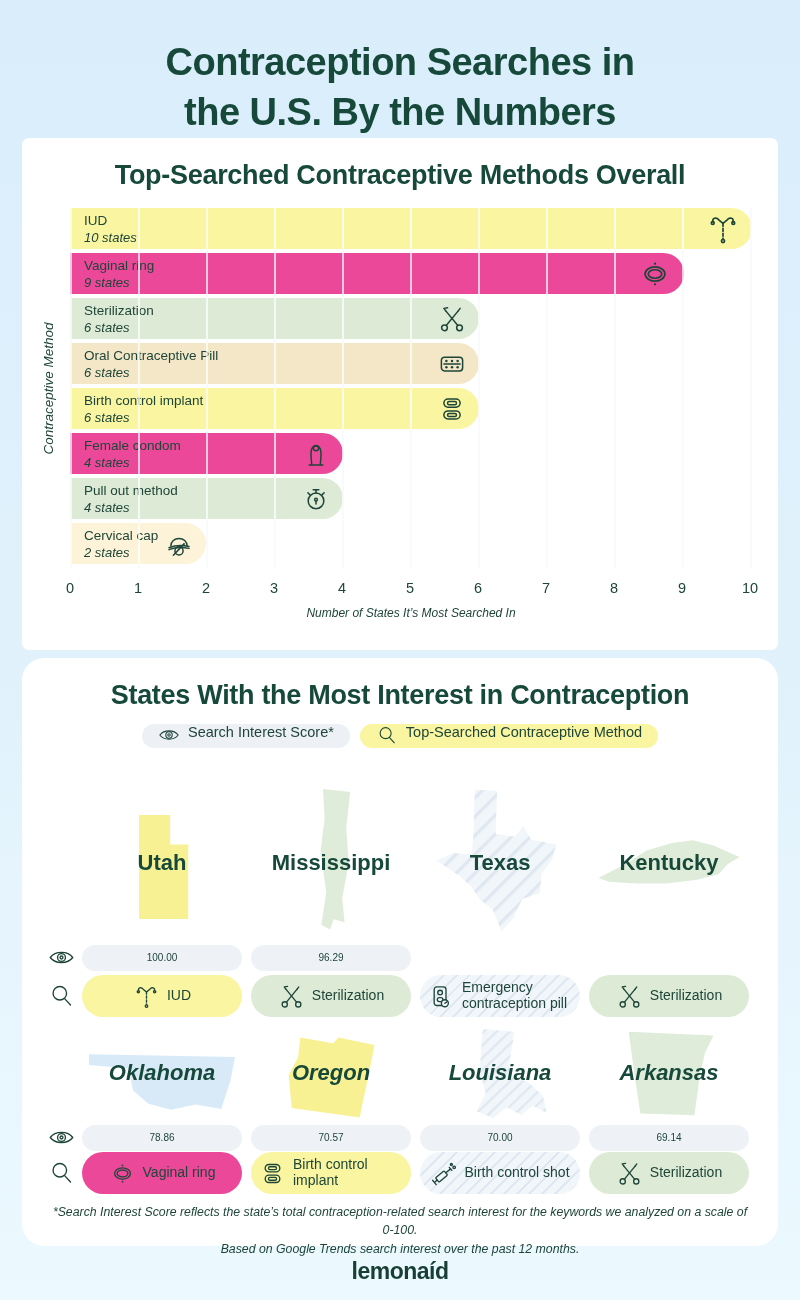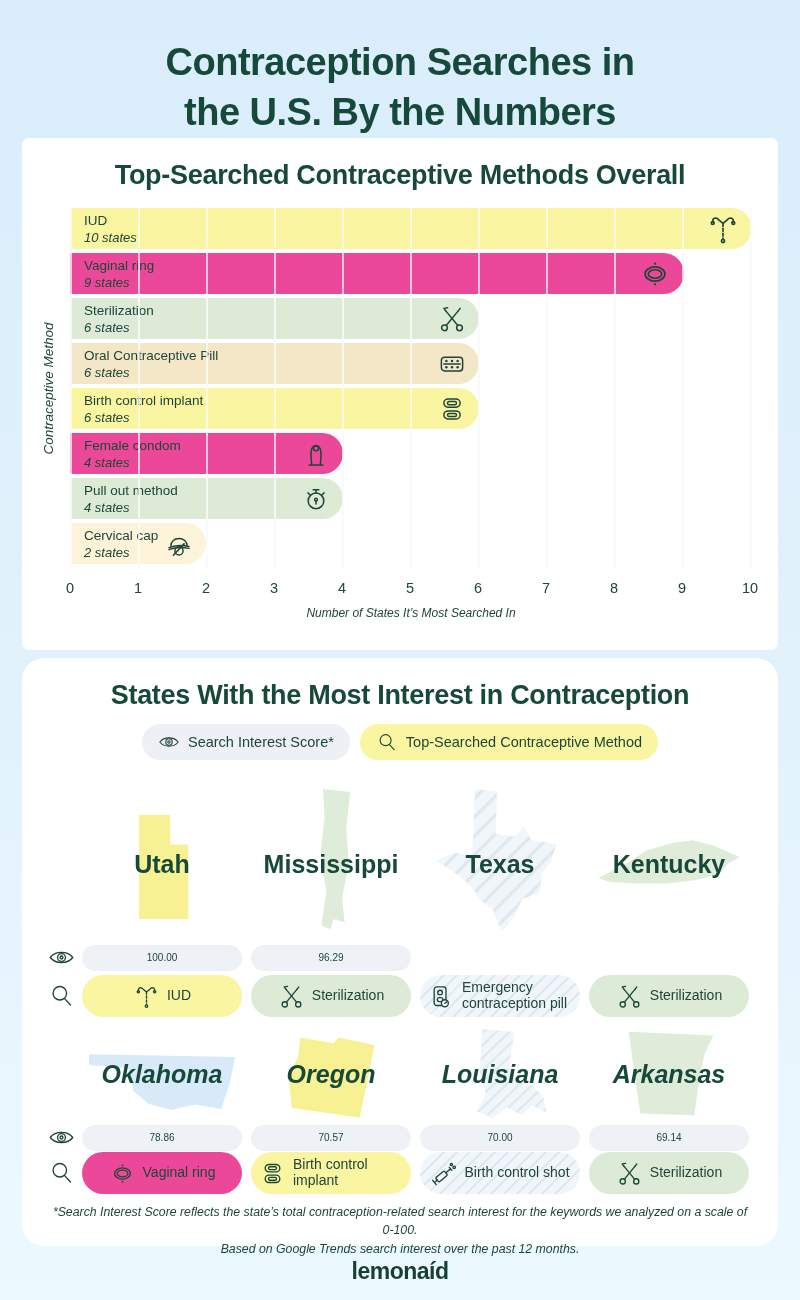--- a/index.html
+++ b/index.html
@@ -42,29 +42,29 @@
   .c-blue{ background:#ec4899; }
   .c-green{ background:#ddebd6; }
   .c-tan{ background:#f3e7c8; }
   .c-cream{ background:#fdf3d8; }
   .c-score{ background:#eef2f7; }
   .c-hatch{ background:repeating-linear-gradient(135deg,#f1f6fa 0 7px,#dfe8f0 7px 9px); }
   .c-legend-gray{ background:#edf1f6; }
 
   
   .legend{ position:absolute; top:66px; left:0; width:756px; display:flex; justify-content:center; gap:10px; }
-  .legend-pill{ height:36px; border-radius:18px; display:flex; align-items:center; gap:8px; padding:0 16px; font-size:14.5px; font-weight:500; color:#1e4539;}
+  .legend-pill{ height:24px; border-radius:18px; display:flex; align-items:flex-start; gap:8px; padding:0 16px; font-size:14.5px; font-weight:500; color:#1e4539;}
   .legend-pill svg{ width:22px; height:22px; }
 
   .col0{ left:60px; } .col1{ left:229px; } .col2{ left:398px; } .col3{ left:567px; }
   .shcell{ position:absolute; width:160px; }
   .shrow1{ top:125px; height:155px; }
   .shrow2{ top:365px; height:102px;font-style:italic; }
   .shcell svg{ position:absolute; }
-  .sname{ position:absolute; left:-10px; right:-10px; text-align:center; font-size:25px; font-weight:700; color:#17493a; z-index:2;}
+  .sname{ position:absolute; left:-10px; right:-10px; text-align:center; font-size:22px; font-weight:700; color:#17493a; z-index:2;}
   .shrow1 .sname{ top:67px; } .shrow2 .sname{ top:37px; }
 
   .scell{ position:absolute; width:160px; height:26px; border-radius:13px; text-align:center;
           line-height:26px; font-size:10px; font-weight:500; color:#1e4539; }
   .srow1{ top:287px; } .srow2{ top:467px; }
   .mcell{ position:absolute; width:160px; height:42px; border-radius:21px; display:flex;
           align-items:center; justify-content:center; gap:7px; padding:0 8px; }
   .mrow1{ top:317px; } .mrow2{ top:494px; }
   .mlabel{ font-size:14px; color:#1e4539; line-height:1.12; }
   .micon{ width:27px; height:27px; flex:0 0 auto; }

